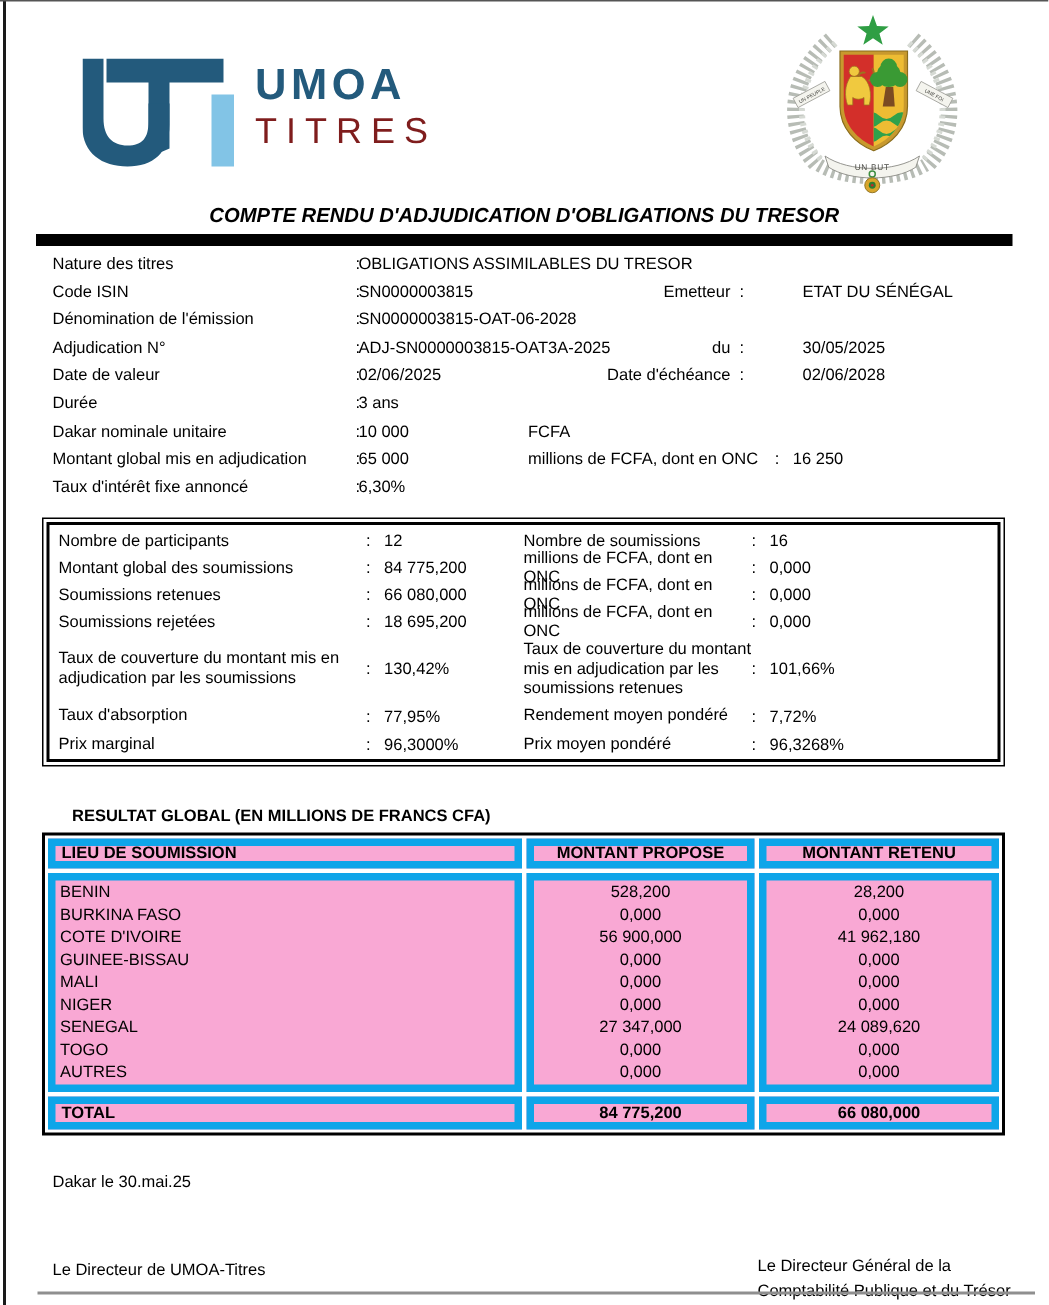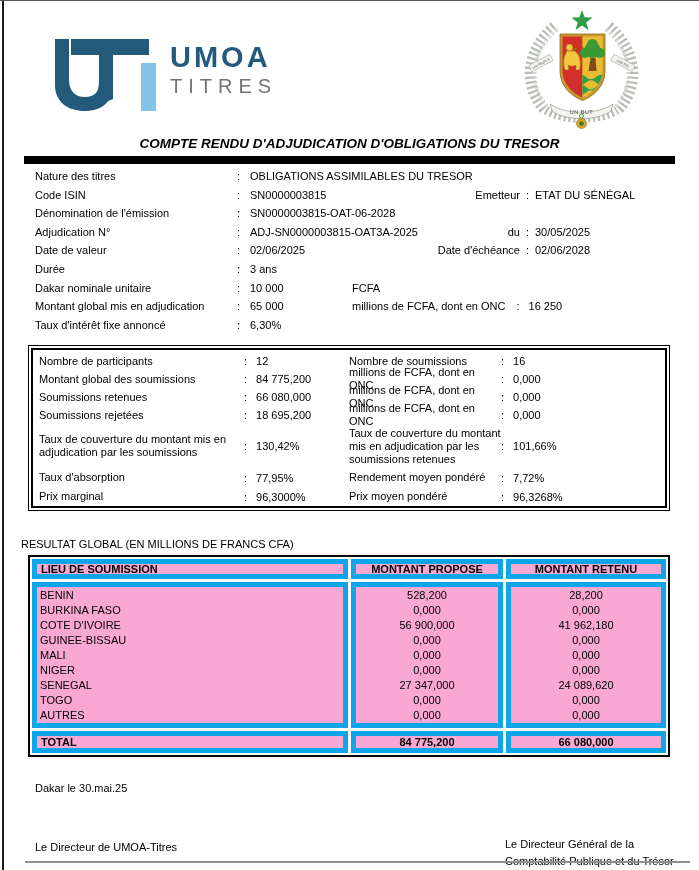--- a/index.html
+++ b/index.html
@@ -9,53 +9,53 @@
   }
   
   .edge-left{position:absolute;left:2px;top:0;width:2px;height:870px;background:#1a1a1a;}
   .edge-top{position:absolute;left:0;top:0;width:699px;height:1px;background:#555;}
 
   
   .logo-wrap{position:absolute;left:55px;top:37px;width:360px;height:80px;}
   .logo-mark{position:absolute;left:0;top:2px;}
   .brand-text{position:absolute;left:115px;top:6px;line-height:1;}
   .brand-top{font-size:29px;font-weight:bold;letter-spacing:3px;color:#235a7c;}
-  .brand-bottom{font-size:20px;letter-spacing:6px;color:#737373;margin-top:4px;text-align:right;}
+  .brand-bottom{font-size:24px;letter-spacing:6px;color:#7f1d1d;margin-top:4px;text-align:right;}
   .arms-wrap{position:absolute;left:516px;top:7px;width:132px;height:127px;}
 
   
   .doc-title{position:absolute;left:0;top:136px;width:699px;text-align:center;
     font-weight:bold;font-style:italic;font-size:13.5px;}
   .title-bar{position:absolute;left:24px;top:156px;width:651px;height:8px;background:#000;}
 
   
   .details{position:absolute;left:35px;top:167px;width:648px;}
   .d-row{position:relative;height:18.6px;}
   .d-label{position:absolute;left:0;top:3px;white-space:nowrap;}
   .d-colon{position:absolute;left:202px;top:3px;}
-  .d-value{position:absolute;left:215px;top:3px;white-space:nowrap;}
+  .d-value{position:absolute;left:204px;top:3px;white-space:nowrap;}
   .d-unit{position:absolute;left:317px;top:3px;display:flex;white-space:nowrap;}
   .d-unit .u-colon{margin:0 9px 0 11px;}
   .d-side{position:absolute;left:265px;top:3px;width:355px;display:flex;white-space:nowrap;}
   .d-side-label{flex:1;text-align:right;margin-left:42px;}
   .d-side-colon{margin:0 6px;}
-  .d-side-value{width:120px;}
+  .d-side-value{width:120px;margin-left:33px;}
 
   
   .stats-outer{position:absolute;left:28px;top:345px;width:642px;height:166px;
     border:1px solid #000;padding:2px;box-sizing:border-box;}
   .stats-inner{border:2px solid #000;width:100%;height:100%;box-sizing:border-box;
     padding:2px 6px;display:grid;grid-template-columns:205px 105px 152px 1fr;
     grid-template-rows:18px 18px 18px 18px 44px 19px 19px;align-items:center;}
   .s-label{line-height:13px;}
   .s-val{display:flex;white-space:nowrap;}
   .s-val .s-colon{margin-right:9px;}
 
   
-  .res-heading{position:absolute;left:21px;top:538px;font-weight:normal;}
+  .res-heading{position:absolute;left:48px;top:538px;font-weight:bold;}
   .res-outer{position:absolute;left:28px;top:555px;width:642px;border:2px solid #000;
     padding:2px;box-sizing:border-box;}
   .res-grid{display:grid;grid-template-columns:316px 152px 1fr;
     grid-template-rows:20px 146px 22px;gap:3px;}
   .cell{border:5px solid #0ea5e9;background:#f9a8d4;box-sizing:border-box;}
   .c-head,.c-total{font-weight:bold;display:flex;align-items:center;justify-content:center;}
   .c-left{justify-content:flex-start;padding-left:4px;}
   .col-box{display:flex;flex-direction:column;}
   .body-row{height:16px;display:flex;align-items:center;justify-content:center;}
   .col-box .body-row.first-col{justify-content:flex-start;padding-left:3px;}

